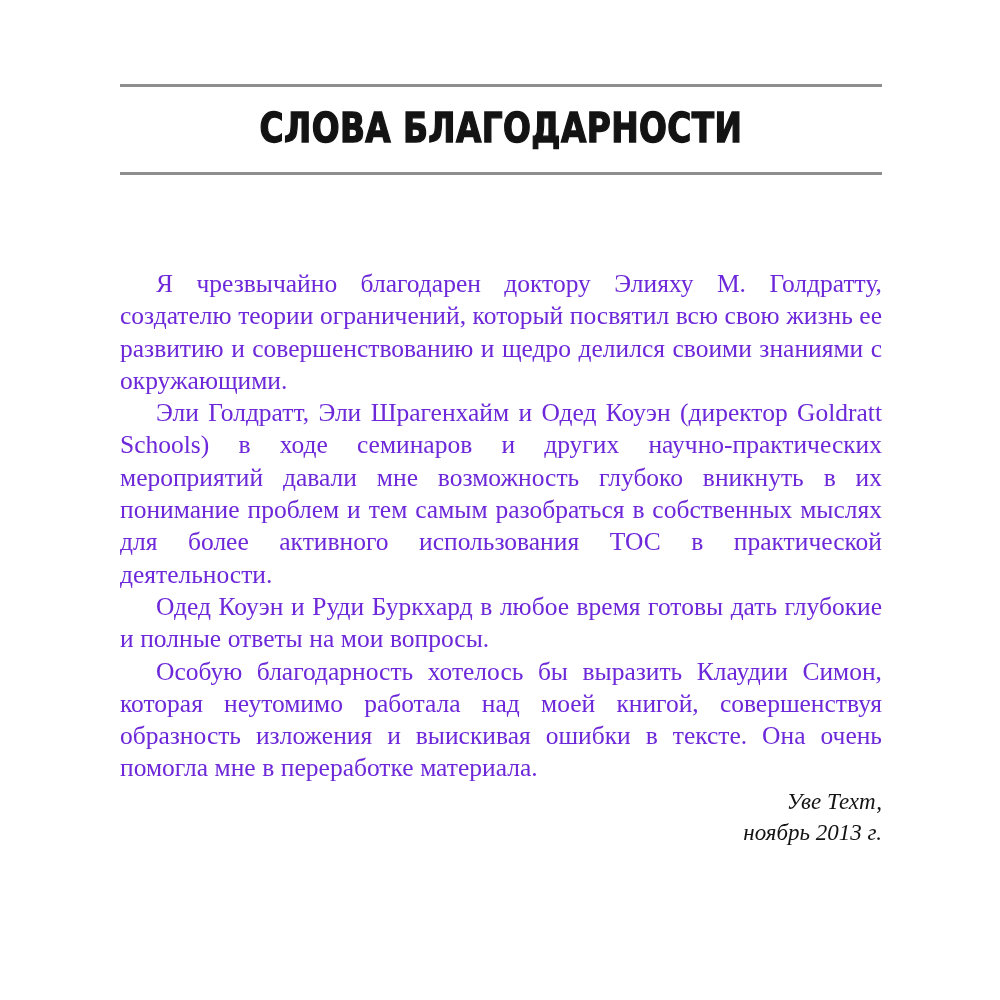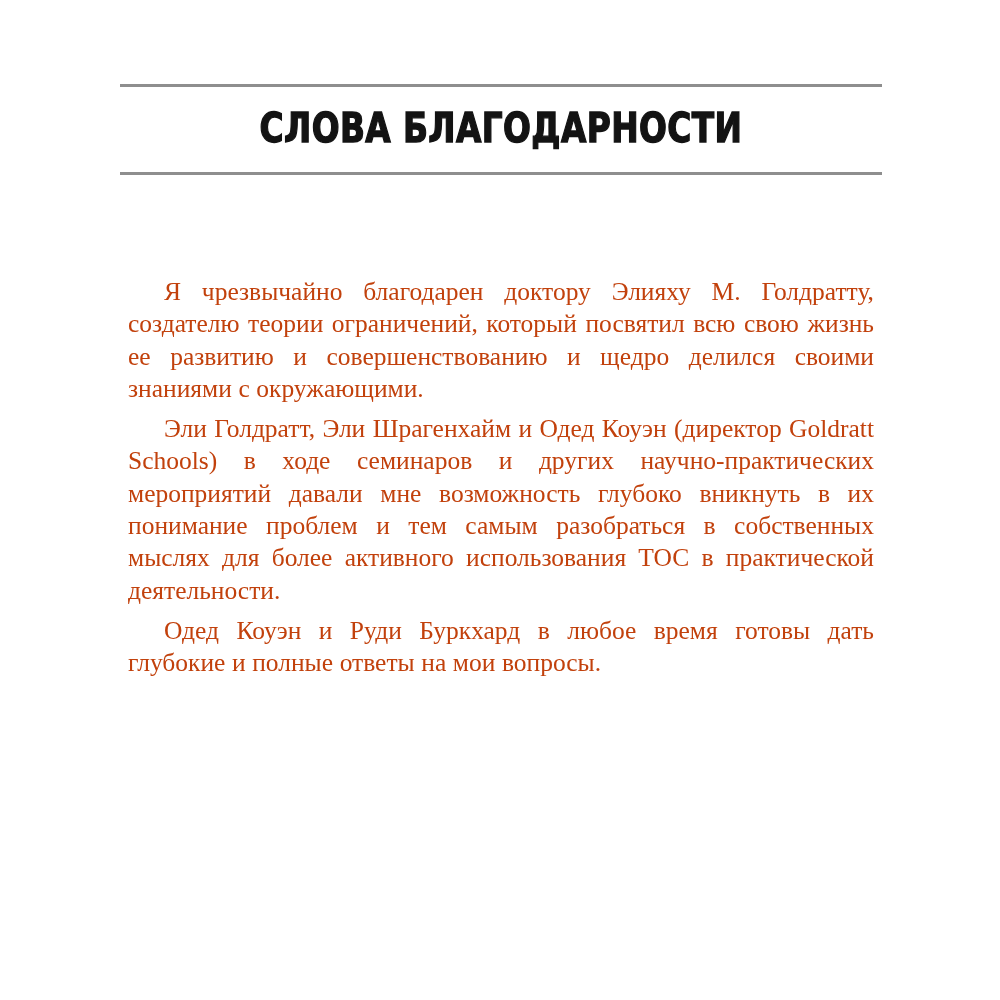--- a/index.html
+++ b/index.html
@@ -63,26 +63,26 @@
 
   
   .body-text {
     position: absolute;
     left: 120px;
     top: 268px;
     width: 762px;
   }
 
   .body-text p {
-    margin: 8px;
+    margin: 0;
     font-size: 25.5px;
     line-height: 32.3px;
     text-align: justify;
     text-indent: 36px;
-    color: #c2410c;
+    color: #6d28d9;
     font-weight: 400;
     hyphens: manual;
     word-spacing: 0.2px;
   }
 
   
   .signature {
     position: absolute;
     left: 120px;
     top: 786px;
@@ -105,16 +105,21 @@
   <div class="heading-block">
     <hr class="rule rule-top">
     <h1 class="chapter-title">СЛОВА БЛАГОДАРНОСТИ</h1>
     <hr class="rule rule-bottom">
   </div>
 
   <div class="body-text">
     <p>Я чрезвычайно благодарен доктору Элияху М. Голдратту, создателю теории ограничений, который посвятил всю свою жизнь ее развитию и совершенствованию и щедро делился своими знаниями с окружающими.</p>
     <p>Эли Голдратт, Эли Шрагенхайм и Одед Коуэн (директор Goldratt Schools) в ходе семинаров и других научно-практических мероприятий давали мне возможность глубоко вникнуть в их понимание проблем и тем самым разобраться в собственных мыслях для более активного использования ТОС в практической деятельности.</p>
     <p>Одед Коуэн и Руди Буркхард в любое время готовы дать глубокие и полные ответы на мои вопросы.</p>
+    <p>Особую благодарность хотелось бы выразить Клаудии Симон, которая неутомимо работала над моей книгой, совершенствуя образность изложения и выискивая ошибки в тексте. Она очень помогла мне в переработке материала.</p>
   </div>
 
+  <div class="signature">
+    <div>Уве Техт,</div>
+    <div>ноябрь 2013 г.</div>
+  </div>
 
 </div>
 
 </body></html>

